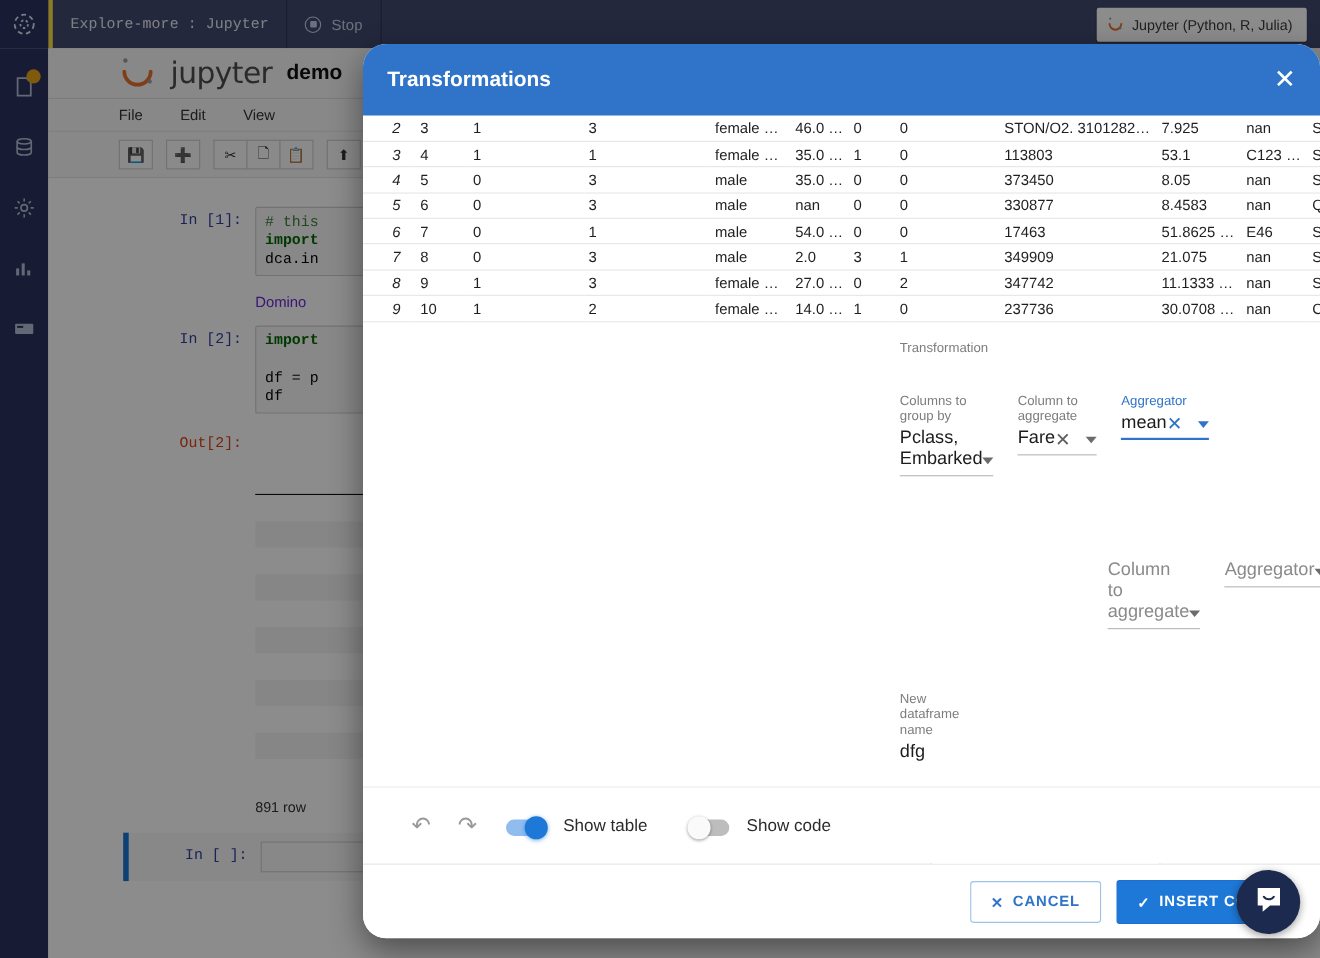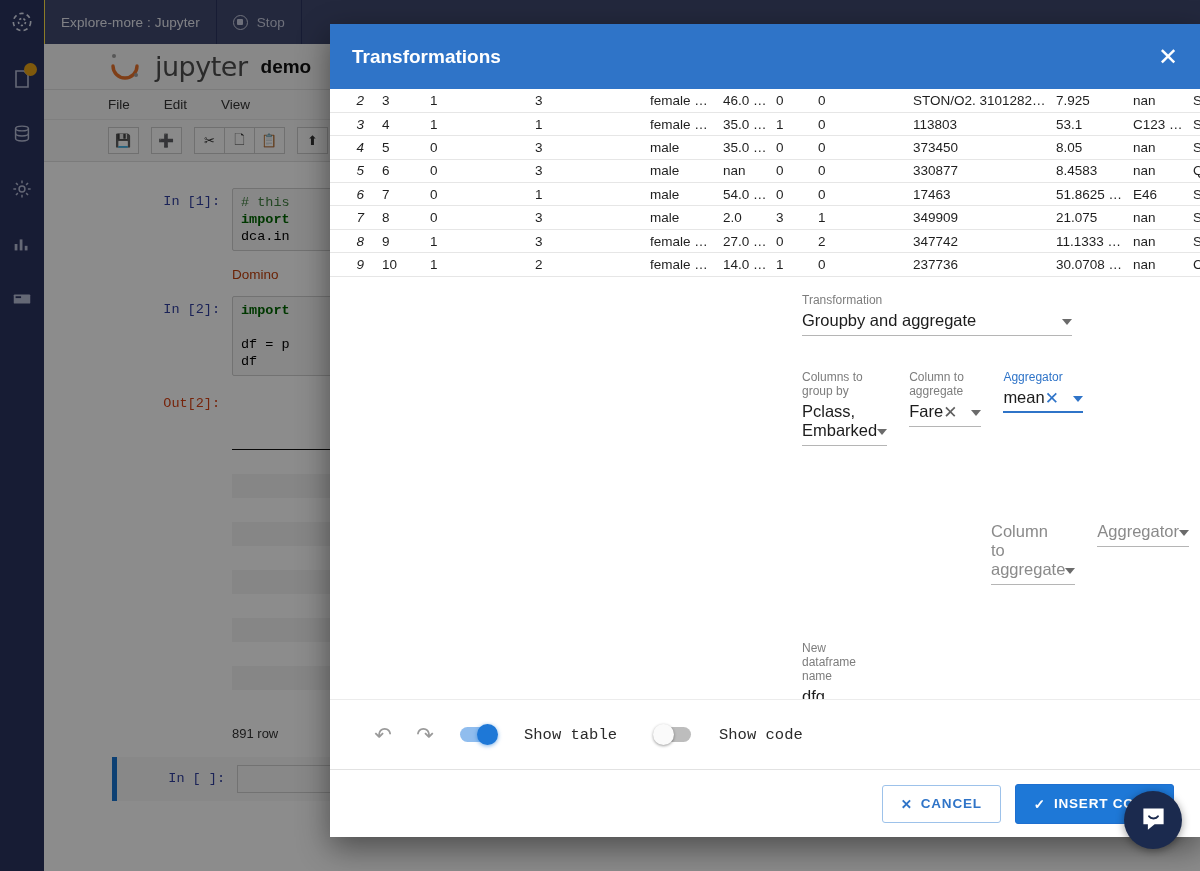--- a/index.html
+++ b/index.html
@@ -23,21 +23,21 @@
     width: 44px; height: 44px;
     background: #2b3360;
     display: flex; align-items: center; justify-content: center;
   }
   .domino-logo-cell svg { display:block; }
   .topbar-item {
     display: flex; align-items: center; padding: 0 16px;
     color: #e8eaf2; font-size: 13.5px; letter-spacing: .1px;
     border-right: 1px solid #2b3360;
   }
-  .topbar-item.first { border-left: 1px solid #fde047; }
+  .topbar-item.first { border-left: 4px solid #fde047; font-family: Liberation Mono, monospace; }
   .topbar-stop { color:#c9cde0; gap: 9px; }
   .stop-ico {
     width: 15px; height: 15px; border-radius: 50%;
     border: 1.6px solid #c9cde0; display:inline-flex;
     align-items:center; justify-content:center;
   }
   .stop-ico i { width:6px; height:6px; background:#c9cde0; border-radius:1px; display:block; }
   .topbar-spacer { flex: 1; }
   .env-pill {
     align-self: center; margin-right: 12px;
@@ -97,21 +97,21 @@
   }
   .prompt.out { color: #d84315; }
   .codebox {
     background: #f7f7f7; border: 1px solid #cfcfcf; border-radius: 2px;
     padding: 5px 8px; font-family: "Liberation Mono", monospace;
     font-size: 13.5px; line-height: 17px; width: 760px; white-space: pre;
   }
   .tk-com { color: #408040; }
   .tk-kw  { color: #006600; font-weight: bold; }
   .tk-pl  { color: #000; }
-  .outtext { font-size: 13.5px; color: #c2410c; padding-top: 2px; }
+  .outtext { font-size: 13.5px; color: #6d28d9; padding-top: 2px; }
 
   .df-wrap { margin-left: 78px; }
   .df-table { border-collapse: collapse; font-size: 12.5px; color: #111; }
   .df-table th { font-weight: bold; padding: 5px 10px; text-align: right;
                  border-bottom: 1px solid #111; }
   .df-table td { padding: 5px 10px; text-align: right; }
   .df-table tr:nth-child(odd) td { background: #f5f5f5; }
   .df-table td.idx { font-weight: bold; text-align: right; }
   .df-rows-note { font-size: 13px; color: #333; margin-top: 12px; }
 
@@ -119,23 +119,23 @@
               padding: 8px 0 8px 0; margin-left: -42px; padding-left: 42px; }
   .empty-input {
     background: #f7f7f7; border: 1px solid #cfcfcf; width: 760px; height: 28px;
   }
 
   
   .scrim { position: absolute; inset: 0; background: rgba(0,0,0,0.45); }
 
   
   .modal {
-    position: absolute; left: 330px; top: 24px; width: 870px; height: 813px;
+    position: absolute; left: 330px; top: 40px; width: 870px; height: 813px;
     background: #ffffff; box-shadow: 0 11px 30px rgba(0,0,0,.45);
-    display: flex; flex-direction: column; overflow: hidden;
+    display: flex; flex-direction: column; overflow: hidden; border-radius: 21px;
   }
   .modal-title {
     height: 65px; background: #2f74c8; color: #fff;
     display: flex; align-items: center; padding: 0 22px;
     font-size: 19px; font-weight: bold; flex: 0 0 auto;
   }
   .modal-title .sp { flex: 1; }
   .close-x { font-size: 24px; font-weight: normal; line-height: 1; cursor: pointer; color:#fff; }
 
   .modal-body { flex: 1; overflow: hidden; position: relative; }
@@ -169,21 +169,21 @@
     display: inline-flex; align-items: center; gap: 18px;
     border-bottom: 1px solid #b5b5b5; padding: 2px 2px 5px 6px; margin-right: 36px;
   }
   .caret { width:0;height:0;border-left:5px solid transparent;border-right:5px solid transparent;
            border-top:5.5px solid #555; display:inline-block; }
   .range { margin-right: 52px; }
   .pg-arrow { width: 30px; text-align: center; color: #8c8c8c; font-size: 19px; cursor: pointer; }
   .pg-arrow.next { color: #4a4a4a; }
 
   
-  .form-area { padding: 16px 0 0 0; }
+  .form-area { padding: 16px 0 0 16px; }
   .field { position: relative; }
   .field .flabel {
     font-size: 12px; color: #7d7d7d; display: block; margin-bottom: 4px;
   }
   .field.focused .flabel { color: #2f74c8; }
   .fline {
     display: flex; align-items: flex-end;
     border-bottom: 1px solid #b5b5b5; padding-bottom: 5px;
   }
   .field.focused .fline { border-bottom: 2px solid #2f74c8; padding-bottom: 4px; }
@@ -206,21 +206,21 @@
     font-size: 13.5px; font-weight: bold; letter-spacing: .7px;
     padding: 11px 17px; border-radius: 3px; cursor: pointer;
   }
 
   .switch-bar {
     position: absolute; left: 0; right: 0; bottom: 0; height: 70px;
     display: flex; align-items: center; padding-left: 32px; gap: 0;
     border-top: 1px solid #ececec; background: #fff;
   }
   .ur-ico { width: 42px; text-align:center; color: #9a9a9a; font-size: 21px; cursor:pointer; }
-  .sw { display: flex; align-items: center; gap: 28px; margin-left: 14px; font-family: Liberation Mono, monospace; }
+  .sw { display: flex; align-items: flex-end; gap: 16px; margin-left: 14px; }
   .sw-track {
     width: 36px; height: 15px; border-radius: 8px; background: #bdbdbd;
     position: relative; cursor: pointer;
   }
   .sw-track.on { background: #90bdee; }
   .sw-knob {
     position: absolute; top: -3px; left: -2px; width: 21px; height: 21px;
     border-radius: 50%; background: #fafafa; box-shadow: 0 1px 3px rgba(0,0,0,.4);
   }
   .sw-track.on .sw-knob { left: 17px; background: #1e78d7; box-shadow: 0 1px 4px rgba(30,120,215,.6); }
@@ -264,20 +264,30 @@
     <div class="topbar-item first">
       <span>Explore-more : Jupyter</span>
     </div>
     <div class="topbar-item topbar-stop">
       <span class="stop-ico">
           <i></i>
         </span>
       <span>Stop</span>
     </div>
     <div class="topbar-spacer"></div>
+    <div class="env-pill">
+      <span>
+        <svg width="16" height="16" viewBox="0 0 24 24">
+          <path d="M4 13a8 8 0 0 0 16 0" stroke="#e8722a" stroke-width="2.6" fill="none" stroke-linecap="round"></path>
+          <circle cx="5" cy="6" r="1.5" fill="#9e9e9e"></circle>
+          <circle cx="19" cy="19" r="1.5" fill="#9e9e9e"></circle>
+        </svg>
+      </span>
+      <span>Jupyter (Python, R, Julia)</span>
+    </div>
   </div>
 
   <div class="domino-sidebar">
     <div class="side-ico">
       <svg width="20" height="22" viewBox="0 0 20 22" fill="none" stroke="#b7bdd6" stroke-width="1.6">
         <path d="M4 3h8l4 4v12H4z"></path>
       </svg>
       <span class="dot"></span>
     </div>
     <div class="side-ico">
@@ -548,24 +558,20 @@
           </tr>
         </tbody>
     </table>
 
 
     <div class="form-area">
 
       <div class="row-transform">
         <div class="field">
           <span class="flabel">Transformation</span>
-          <div class="fline">
-            <span class="fval">Groupby and aggregate</span>
-            <span class="arw"></span>
-          </div>
         </div>
       </div>
 
       <div class="agg-row" style="margin-top:34px">
         <div class="field">
           <span class="flabel">Columns to group by</span>
           <div class="fline">
             <span class="fval">Pclass, Embarked</span>
             <span class="arw"></span>
           </div>

